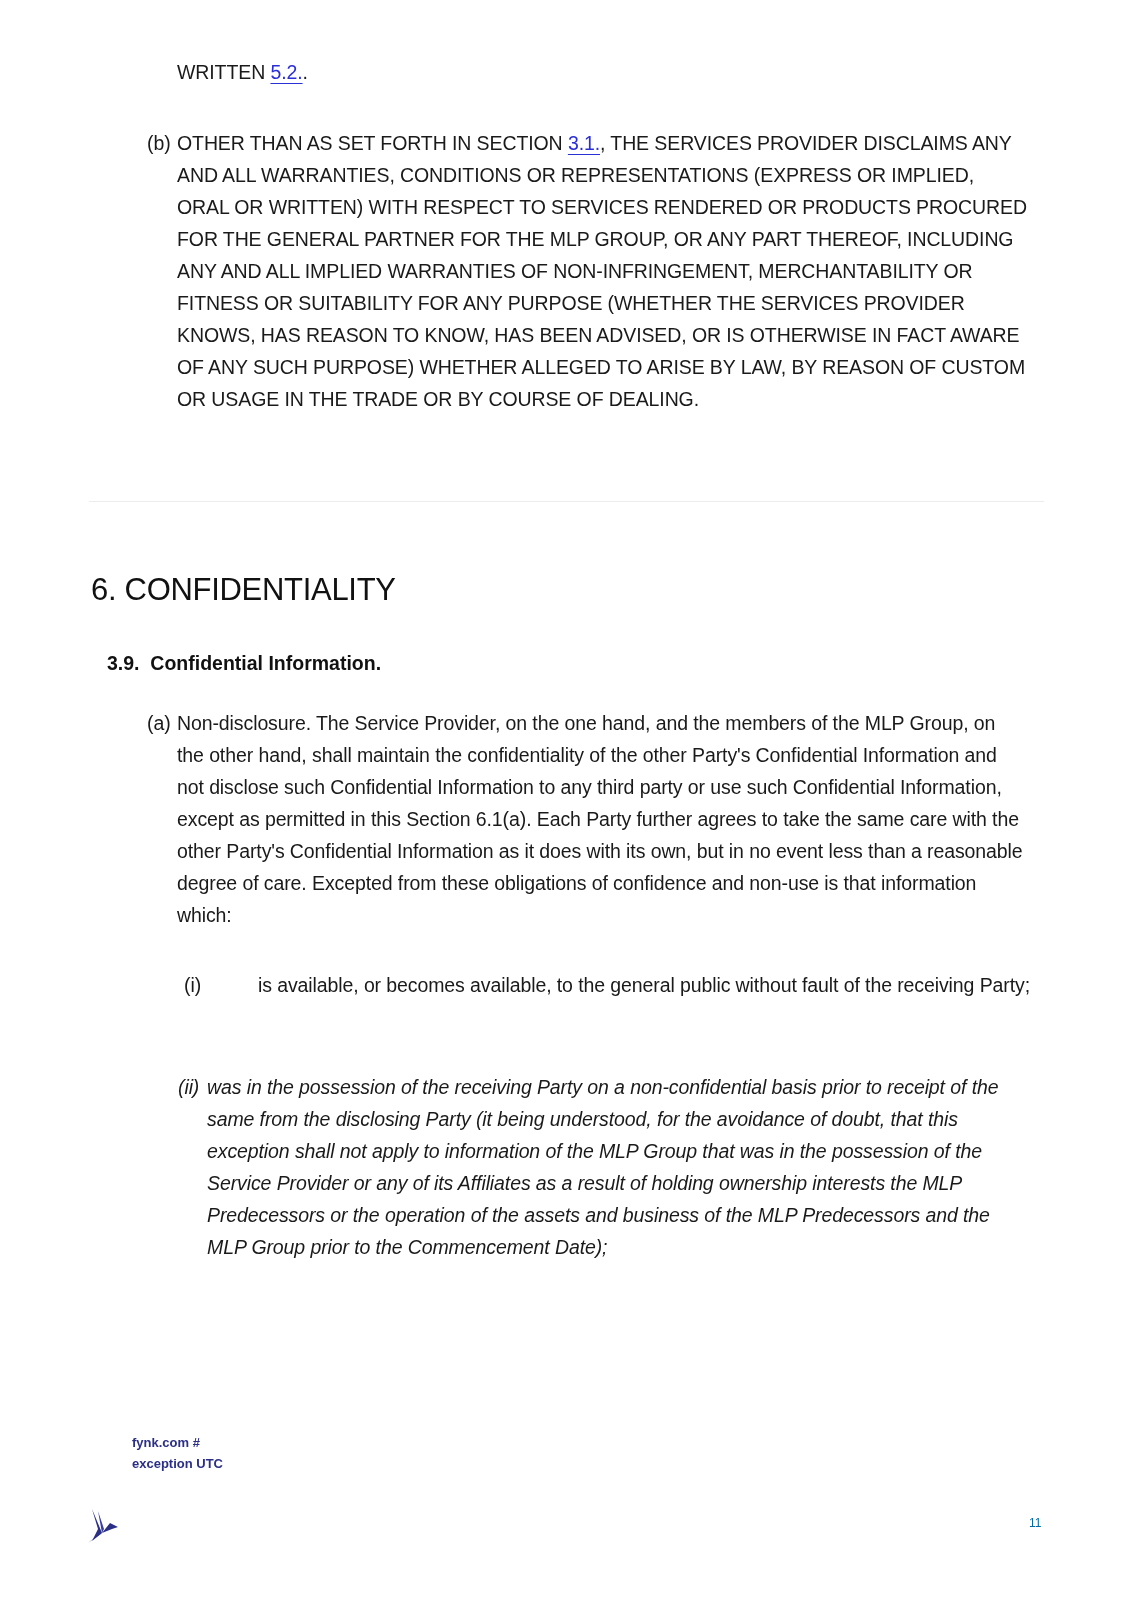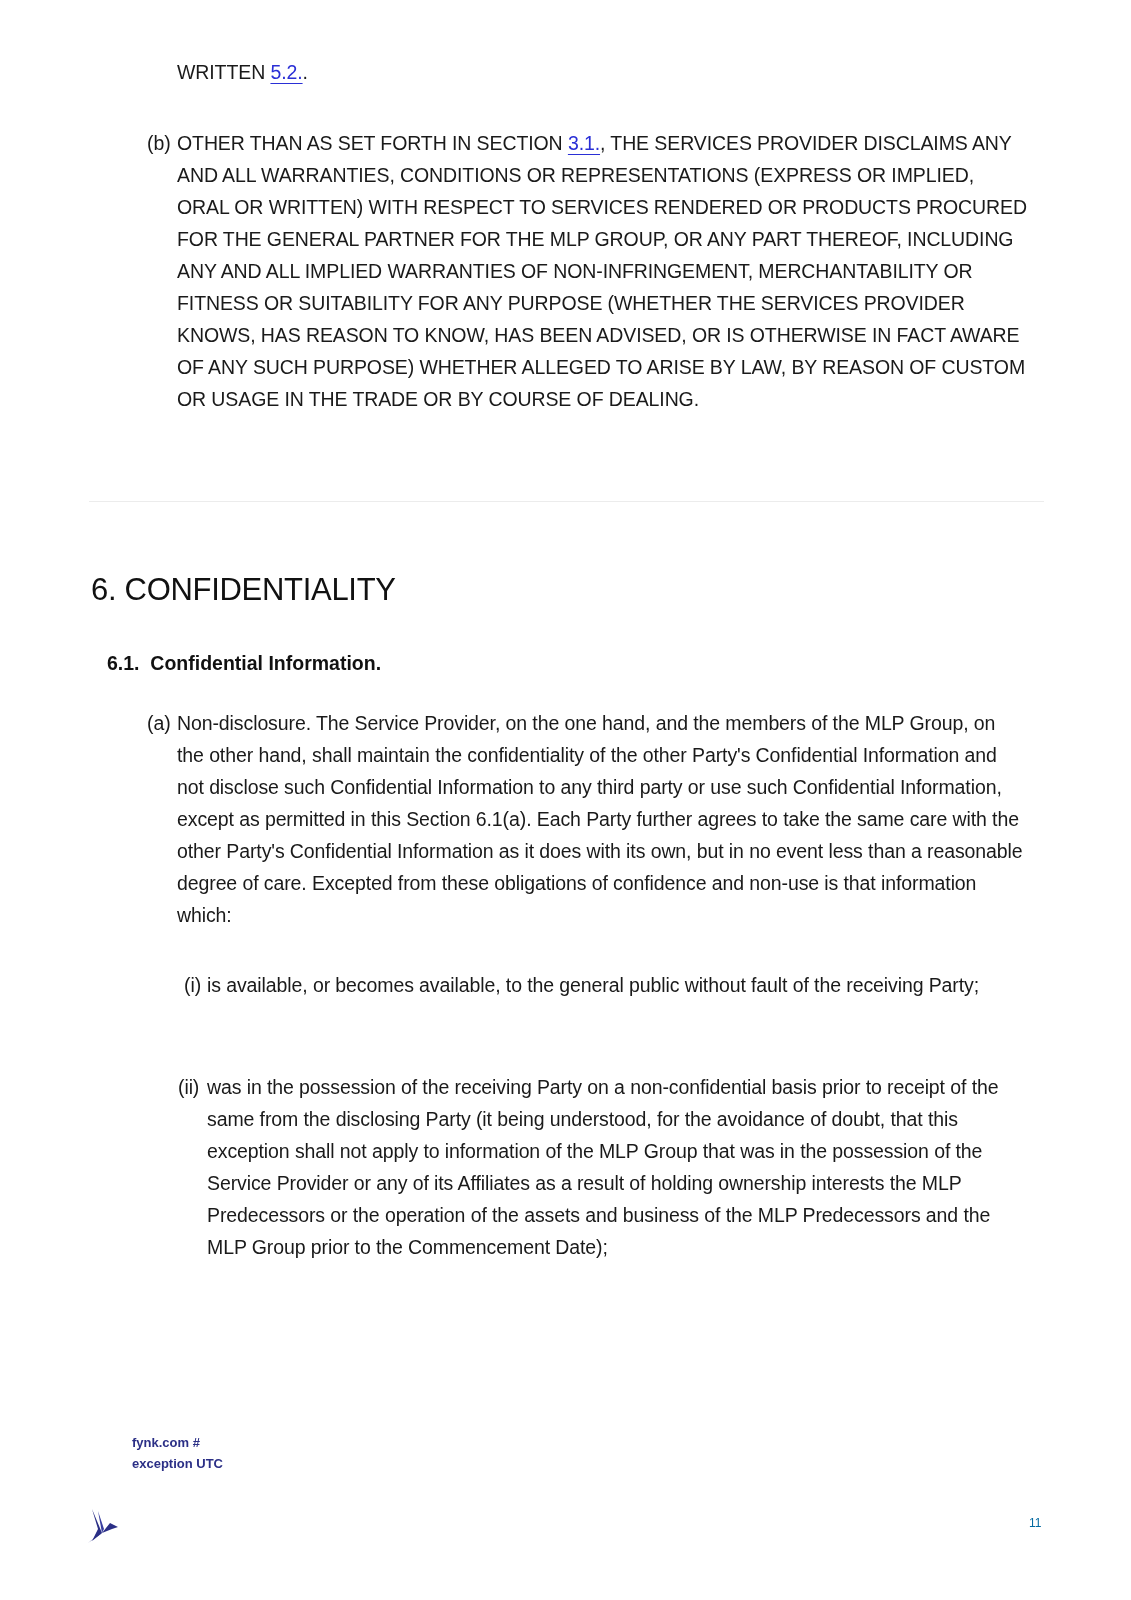--- a/index.html
+++ b/index.html
@@ -29,33 +29,33 @@
 
 <div class="para body-text" style="left:147px; top:127px; width:880px;">
   <span class="label">(b)</span>
   <span class="content" style="padding-left:30px;"><span>OTHER THAN AS SET FORTH IN SECTION </span><a class="ref" href="#">3.1.</a><span>, THE SERVICES PROVIDER DISCLAIMS ANY AND ALL WARRANTIES, CONDITIONS OR REPRESENTATIONS (EXPRESS OR IMPLIED, ORAL OR WRITTEN) WITH RESPECT TO SERVICES RENDERED OR PRODUCTS PROCURED FOR THE GENERAL PARTNER FOR THE MLP GROUP, OR ANY PART THEREOF, INCLUDING ANY AND ALL IMPLIED WARRANTIES OF NON-INFRINGEMENT, MERCHANTABILITY OR FITNESS OR SUITABILITY FOR ANY PURPOSE (WHETHER THE SERVICES PROVIDER KNOWS, HAS REASON TO KNOW, HAS BEEN ADVISED, OR IS OTHERWISE IN FACT AWARE OF ANY SUCH PURPOSE) WHETHER ALLEGED TO ARISE BY LAW, BY REASON OF CUSTOM OR USAGE IN THE TRADE OR BY COURSE OF DEALING.</span></span>
 </div>
 
 <div class="divider"></div>
 
 <h1>6. CONFIDENTIALITY</h1>
 
-<h2 style="white-space:pre;">6.1.  Confidential Information.</h2>
+<h2 style="white-space:pre;">3.9.  Confidential Information.</h2>
 
 <div class="para body-text" style="left:147px; top:707px; width:880px;">
   <span class="label">(a)</span>
   <span class="content" style="padding-left:30px;">Non-disclosure. The Service Provider, on the one hand, and the members of the MLP Group, on the other hand, shall maintain the confidentiality of the other Party's Confidential Information and not disclose such Confidential Information to any third party or use such Confidential Information, except as permitted in this Section 6.1(a). Each Party further agrees to take the same care with the other Party's Confidential Information as it does with its own, but in no event less than a reasonable degree of care. Excepted from these obligations of confidence and non-use is that information which:</span>
 </div>
 
 <div class="para body-text" style="left:184px; top:969px; width:846px;">
   <span class="label">(i)</span>
-  <span class="content" style="padding-left:23px;">is available, or becomes available, to the general public without fault of the receiving Party;</span>
+  <span class="content" style="padding-left:23px;text-align:right;">is available, or becomes available, to the general public without fault of the receiving Party;</span>
 </div>
 
-<div class="para body-text" style="left:178px; top:1071px; width:856px;">
+<div class="para body-text" style="left:178px; top:1071px; width:856px;font-style:italic;">
   <span class="label">(ii)</span>
   <span class="content" style="padding-left:29px;">was in the possession of the receiving Party on a non-confidential basis prior to receipt of the same from the disclosing Party (it being understood, for the avoidance of doubt, that this exception shall not apply to information of the MLP Group that was in the possession of the Service Provider or any of its Affiliates as a result of holding ownership interests the MLP Predecessors or the operation of the assets and business of the MLP Predecessors and the MLP Group prior to the Commencement Date);</span>
 </div>
 
 <div class="footer-logo">
   <svg width="34" height="36" viewBox="0 0 34 36">
     <polygon points="4,2 10,22 4,34 14,26" fill="#2b2f86"></polygon>
     <polygon points="10,4 16,22 14,26" fill="#3a3fa0"></polygon>
     <polygon points="14,26 22,16 30,20 24,22" fill="#2b2f86"></polygon>
     <polygon points="14,26 0,36 10,28" fill="#2b2f86"></polygon>

